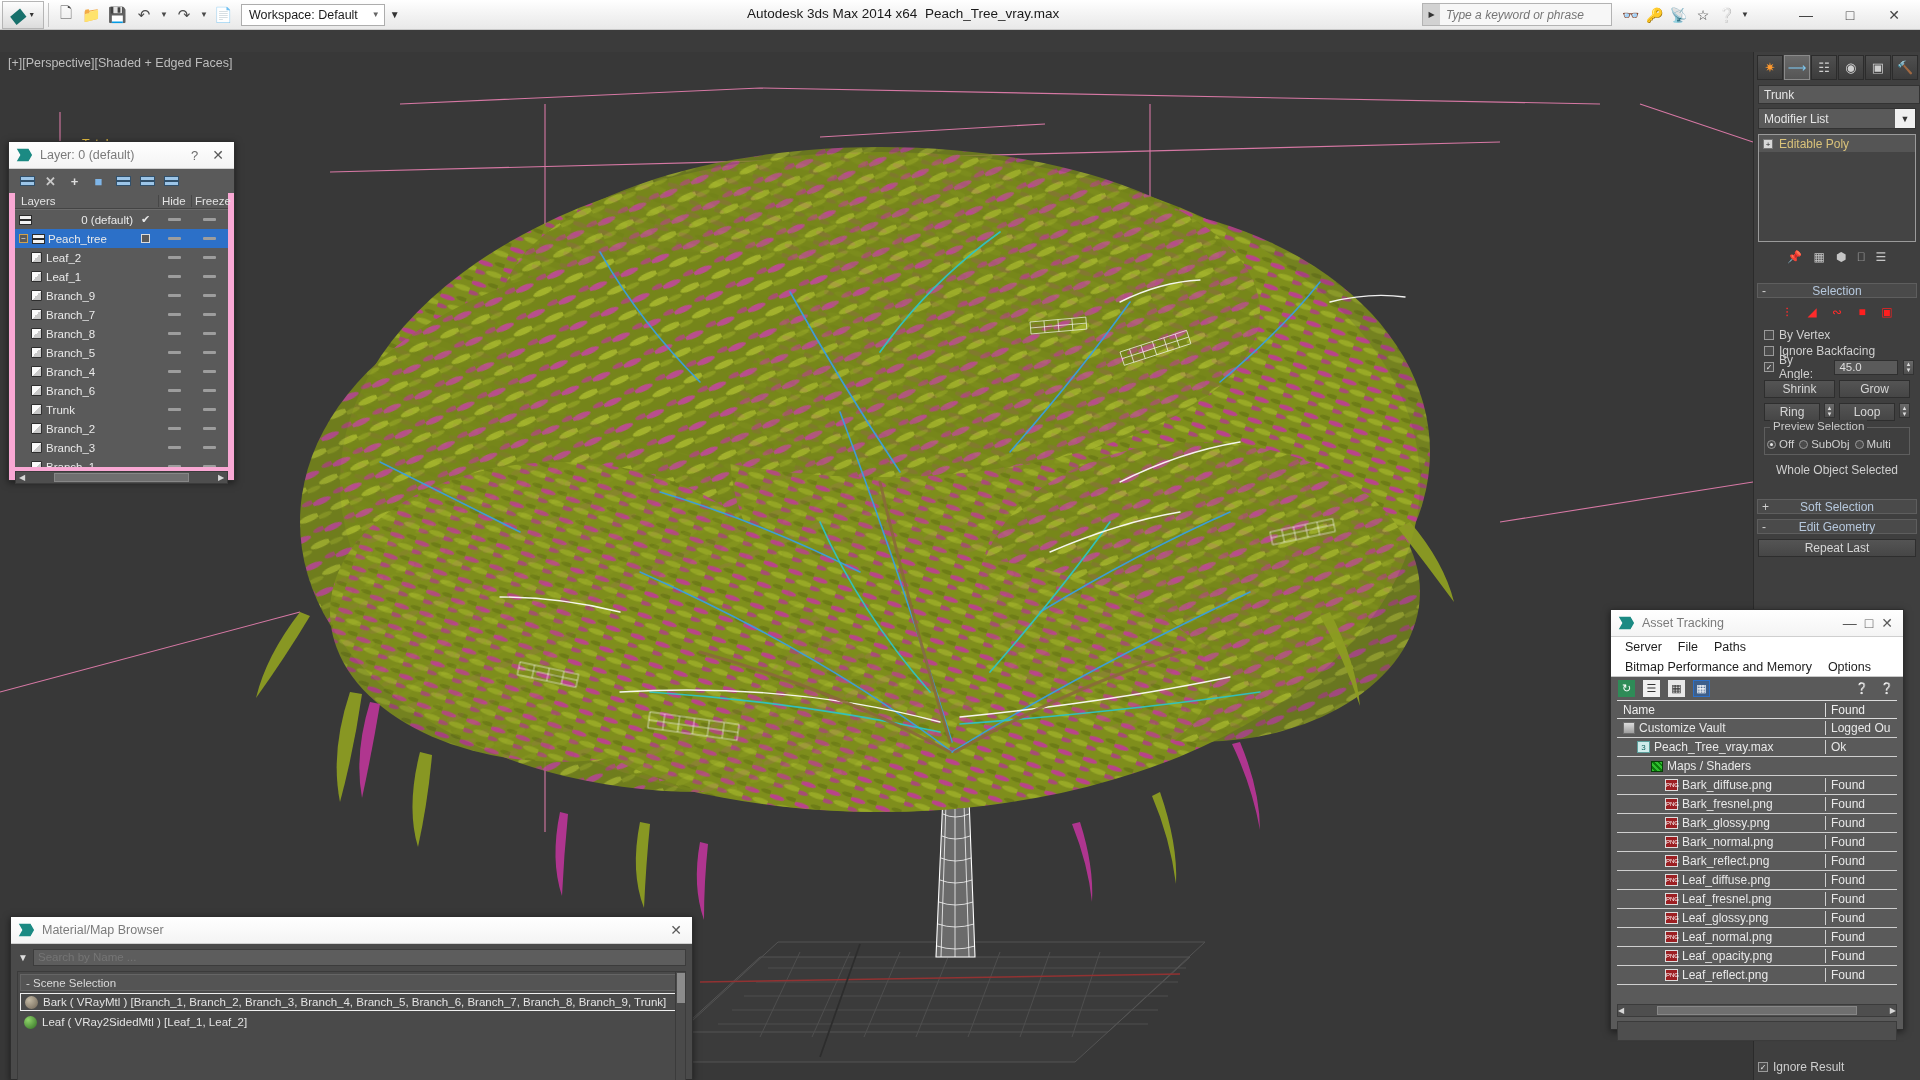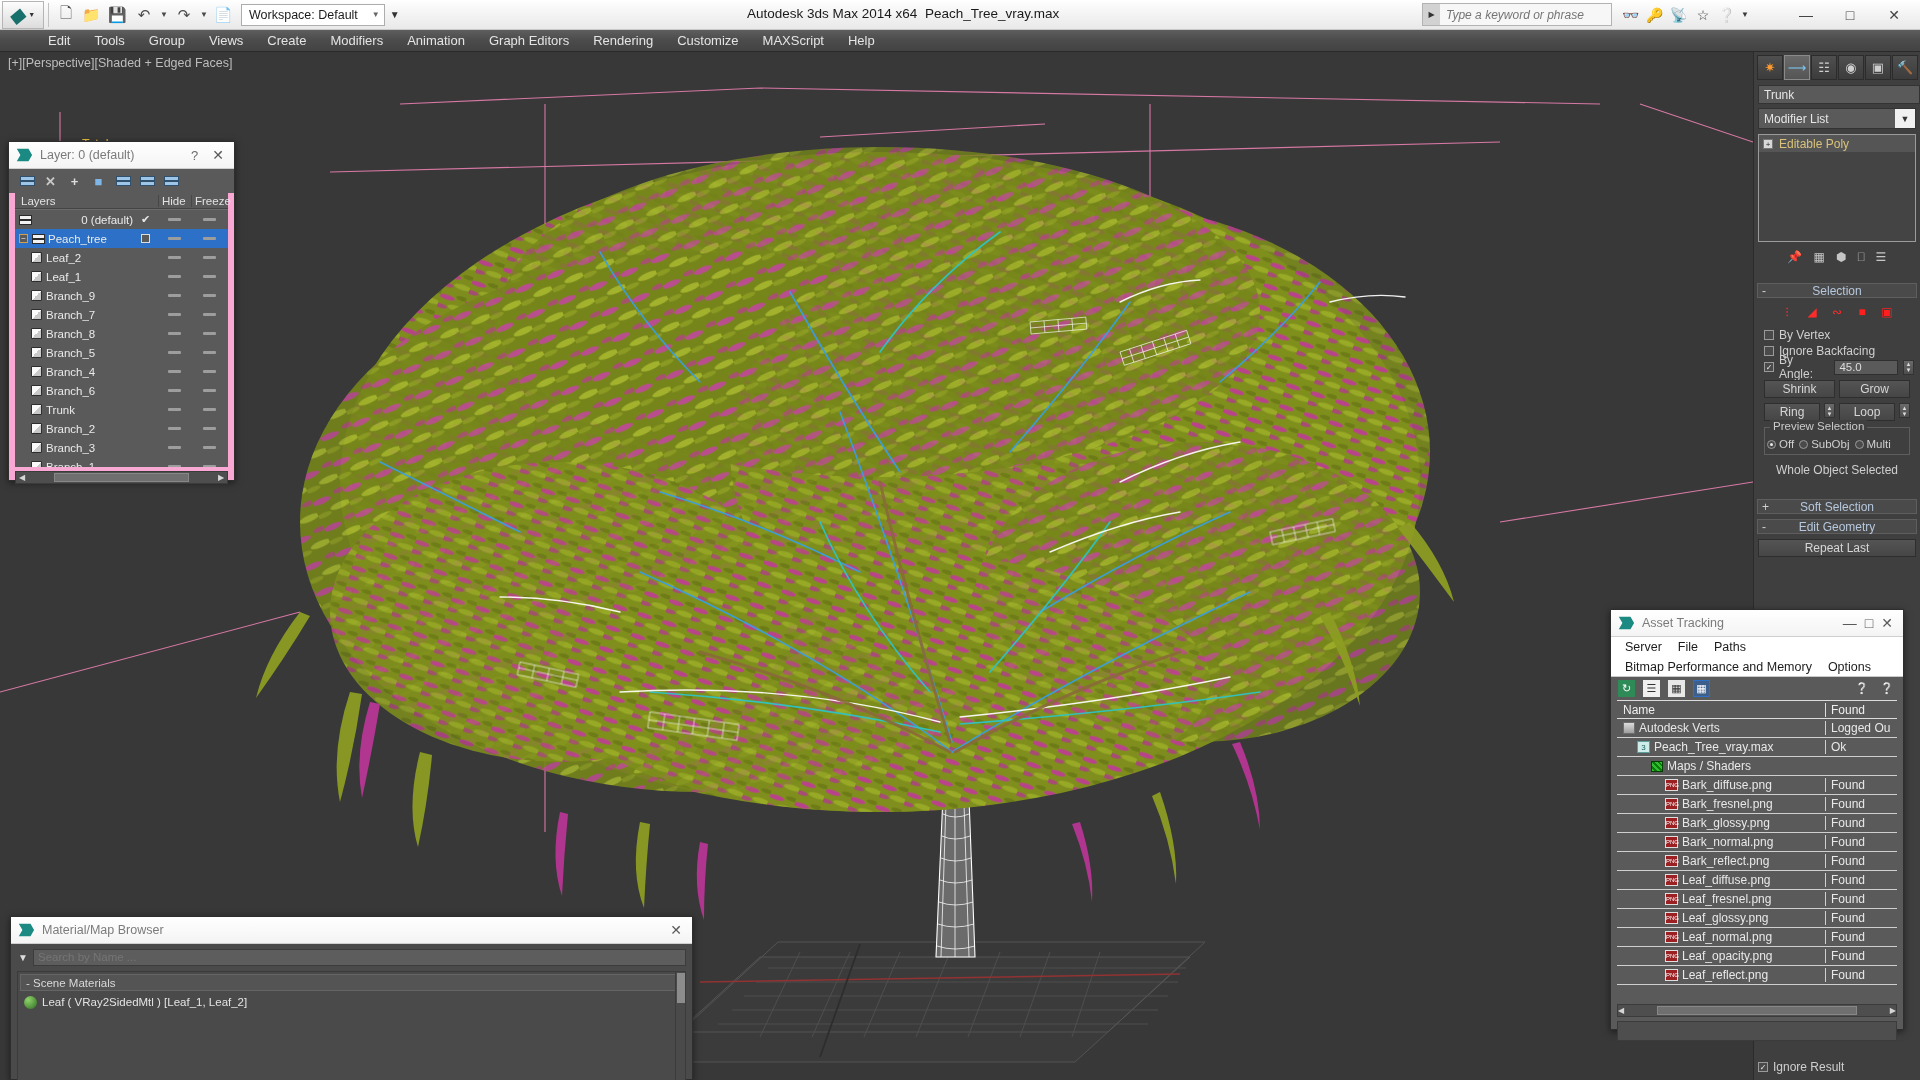--- a/index.html
+++ b/index.html
@@ -353,34 +353,20 @@
       <div class="hi" style="width:10px;font-size:8px;">▼</div>
     </div>
 
     <div class="winbtns">
       <div>—</div>
       <div>□</div>
       <div>✕</div>
     </div>
   </div>
 
-  <div class="menubar">
-    <div class="mi">Edit</div>
-    <div class="mi">Tools</div>
-    <div class="mi">Group</div>
-    <div class="mi">Views</div>
-    <div class="mi">Create</div>
-    <div class="mi">Modifiers</div>
-    <div class="mi">Animation</div>
-    <div class="mi">Graph Editors</div>
-    <div class="mi">Rendering</div>
-    <div class="mi">Customize</div>
-    <div class="mi">MAXScript</div>
-    <div class="mi">Help</div>
-  </div>
 
   <div class="viewport">
 
     <svg class="treeart" viewBox="0 0 1753 1028" preserveAspectRatio="none">
       <defs>
         <radialGradient id="canopyG" cx="50%" cy="42%" r="58%">
           <stop offset="0%" stop-color="#9aa82a"></stop>
           <stop offset="55%" stop-color="#7f8f1c"></stop>
           <stop offset="100%" stop-color="#5f6d12"></stop>
         </radialGradient>
@@ -822,21 +808,25 @@
     <div class="dlg-tb">
       <div class="ic"></div>
       <div class="tt">Material/Map Browser</div>
       <div class="x">✕</div>
     </div>
     <div class="mat-search">
       <div class="tri">▼</div>
       <input placeholder="Search by Name ..." style="">
     </div>
     <div class="mat-body">
-      <div class="mat-group">- Scene Materials</div>
+      <div class="mat-group">- Scene Selection</div>
+      <div class="mat-item sel">
+        <span class="sphere" style="background:radial-gradient(circle at 32% 30%,#c3b9a4,#6e6354);"></span>
+        <span>Bark  ( VRayMtl )  [Branch_1, Branch_2, Branch_3, Branch_4, Branch_5, Branch_6, Branch_7, Branch_8, Branch_9, Trunk]</span>
+      </div>
       <div class="mat-item">
         <span class="sphere" style="background:radial-gradient(circle at 32% 30%,#8fd46a,#2f6c22);"></span>
         <span>Leaf  ( VRay2SidedMtl )  [Leaf_1, Leaf_2]</span>
       </div>
       <div class="mat-vscroll">
           <div class="t"></div>
         </div>
     </div>
   </div>
 
@@ -866,21 +856,21 @@
       <div class="atb" style="color:#bdbdbd;">❔</div>
     </div>
     <div class="asset-head">
       <div class="n">Name</div>
       <div class="s">Found</div>
     </div>
     <div class="asset-list" id="asset-list">
         <div class="asset-row">
           <div class="n" style="padding-left: 6px;">
             <span class="vaulti"></span>
-            <span>Autodesk Verts</span>
+            <span>Customize Vault</span>
           </div>
           <div class="s">Logged Ou</div>
         </div>
         <div class="asset-row">
           <div class="n" style="padding-left: 20px;">
             <span class="maxi">3</span>
             <span>Peach_Tree_vray.max</span>
           </div>
           <div class="s">Ok</div>
         </div>

